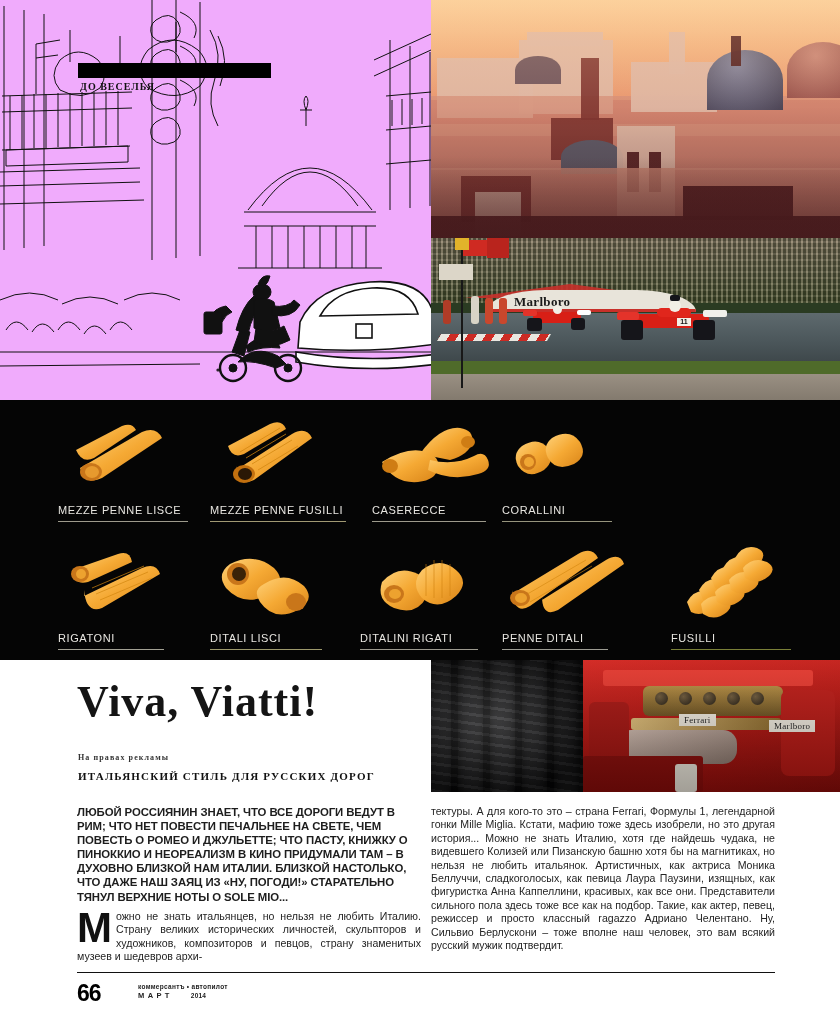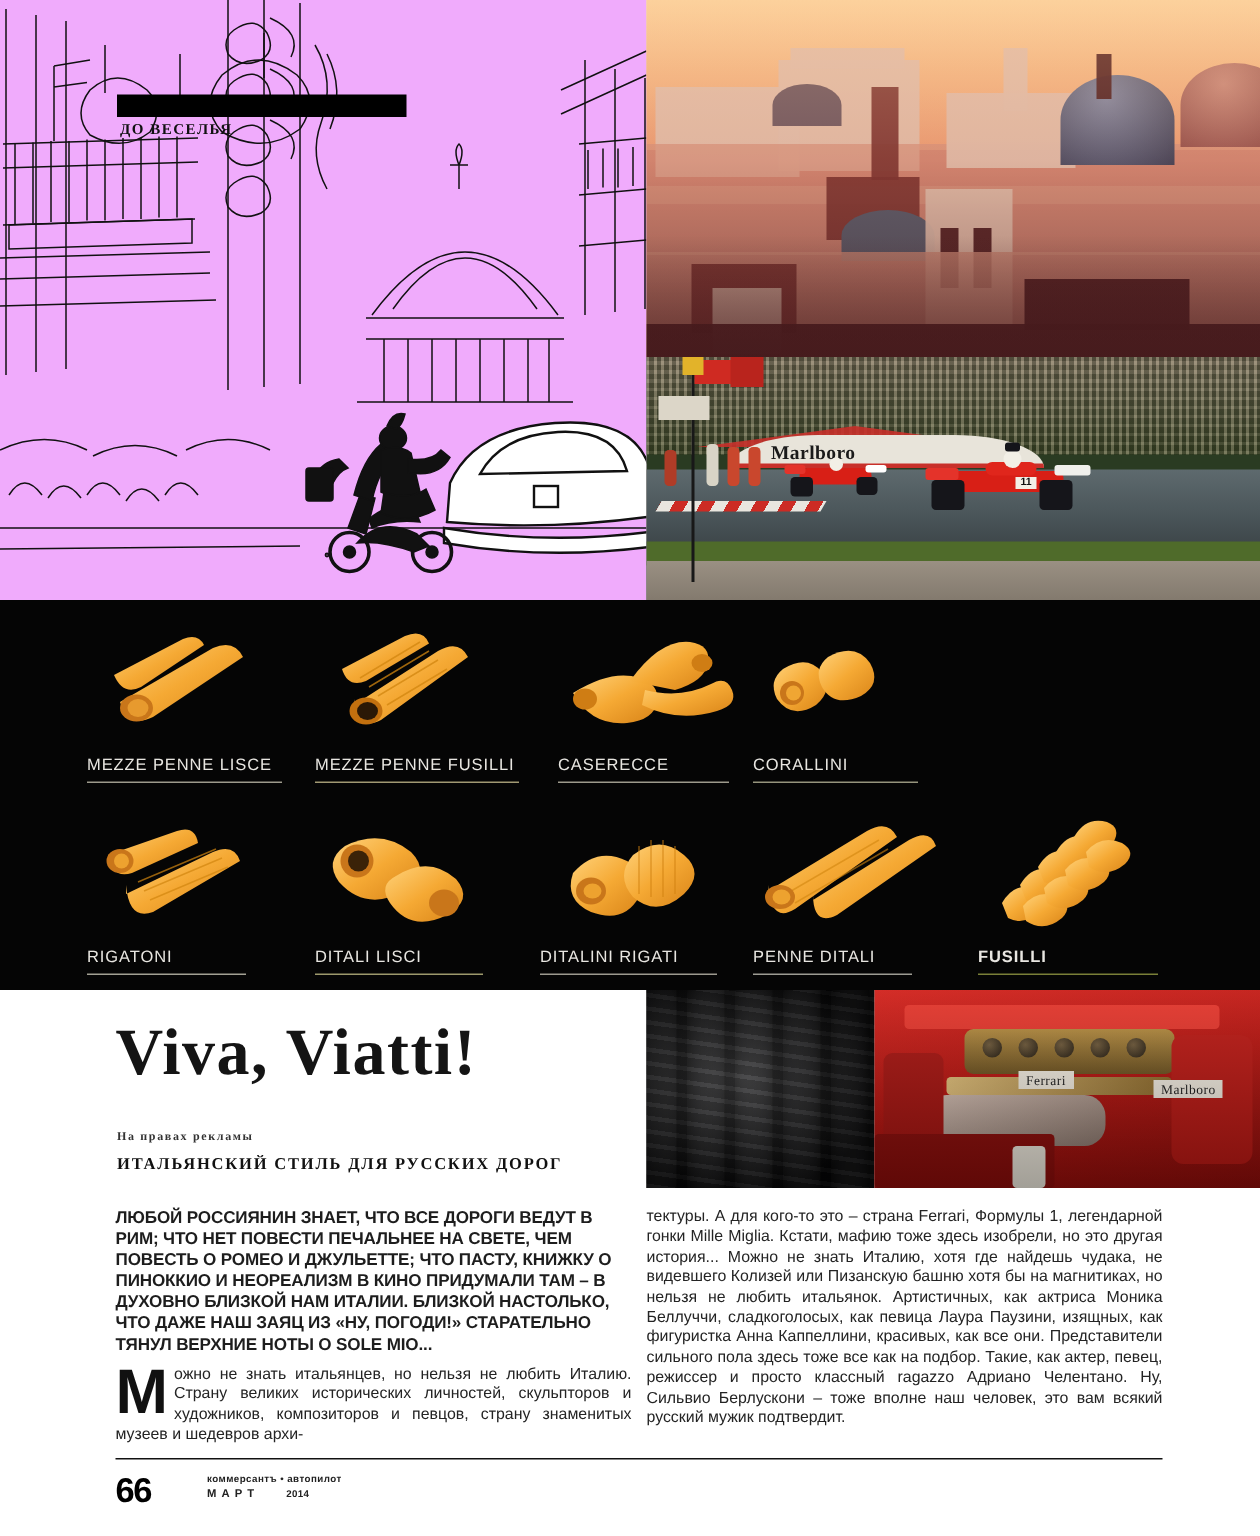--- a/index.html
+++ b/index.html
@@ -400,21 +400,21 @@
                 <path d="M22 56 L84 20 M28 62 L90 26"></path>
               </g>
             <ellipse cx="18" cy="58" rx="10" ry="8" fill="#c9761a"></ellipse>
             <ellipse cx="19" cy="58" rx="6" ry="5" fill="#eda22f"></ellipse>
           </svg>
         </div>
         <div class="pasta-label">PENNE DITALI</div>
         <div class="pasta-rule" style="width:106px;background:#b9b7ad;"></div>
       </div>
 
-      <div class="pasta-cell" style="left:652px;width:150px;font-weight:bold;">
+      <div class="pasta-cell" style="left:671px;width:150px;">
         <div class="pasta-art">
           <svg width="140" height="78" viewBox="0 0 140 78">
             <g fill="url(#g1)">
               <path d="M16 62 q8 -14 22 -10 q10 4 4 14 q-10 12 -22 6 Z"></path>
               <path d="M28 50 q8 -14 22 -10 q10 4 4 14 q-10 12 -22 6 Z"></path>
               <path d="M40 38 q8 -14 22 -10 q10 4 4 14 q-10 12 -22 6 Z"></path>
               <path d="M52 28 q8 -14 22 -10 q10 4 4 14 q-10 12 -22 6 Z"></path>
               <path d="M64 18 q8 -14 22 -10 q10 4 4 14 q-10 12 -22 6 Z"></path>
               <path d="M30 64 q10 -12 24 -6 q10 6 2 14 q-12 10 -24 2 Z"></path>
               <path d="M44 52 q10 -12 24 -6 q10 6 2 14 q-12 10 -24 2 Z"></path>

